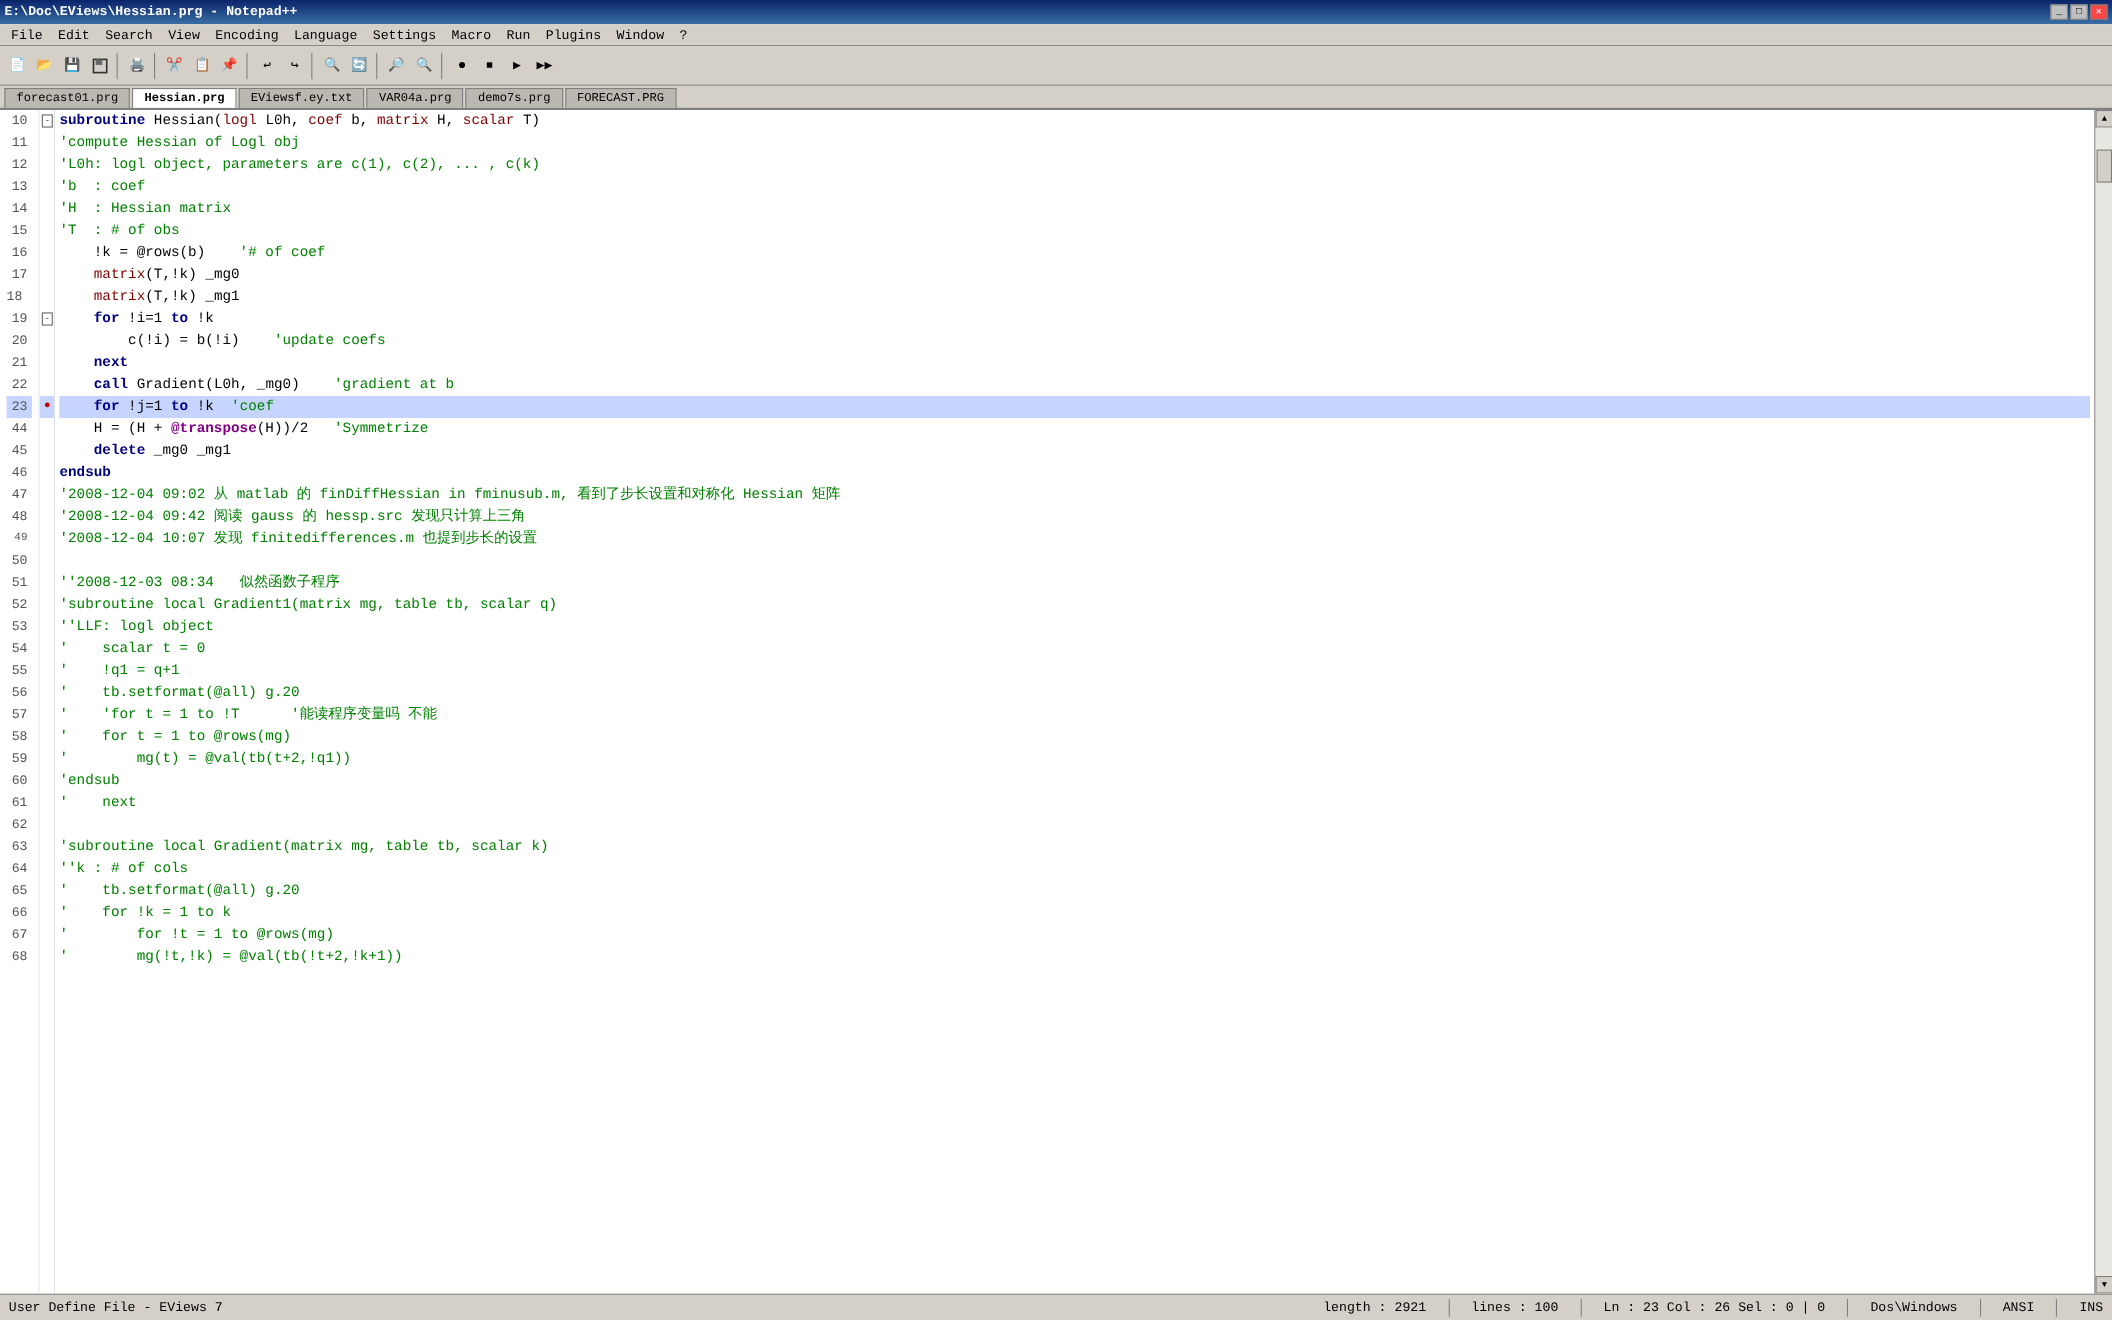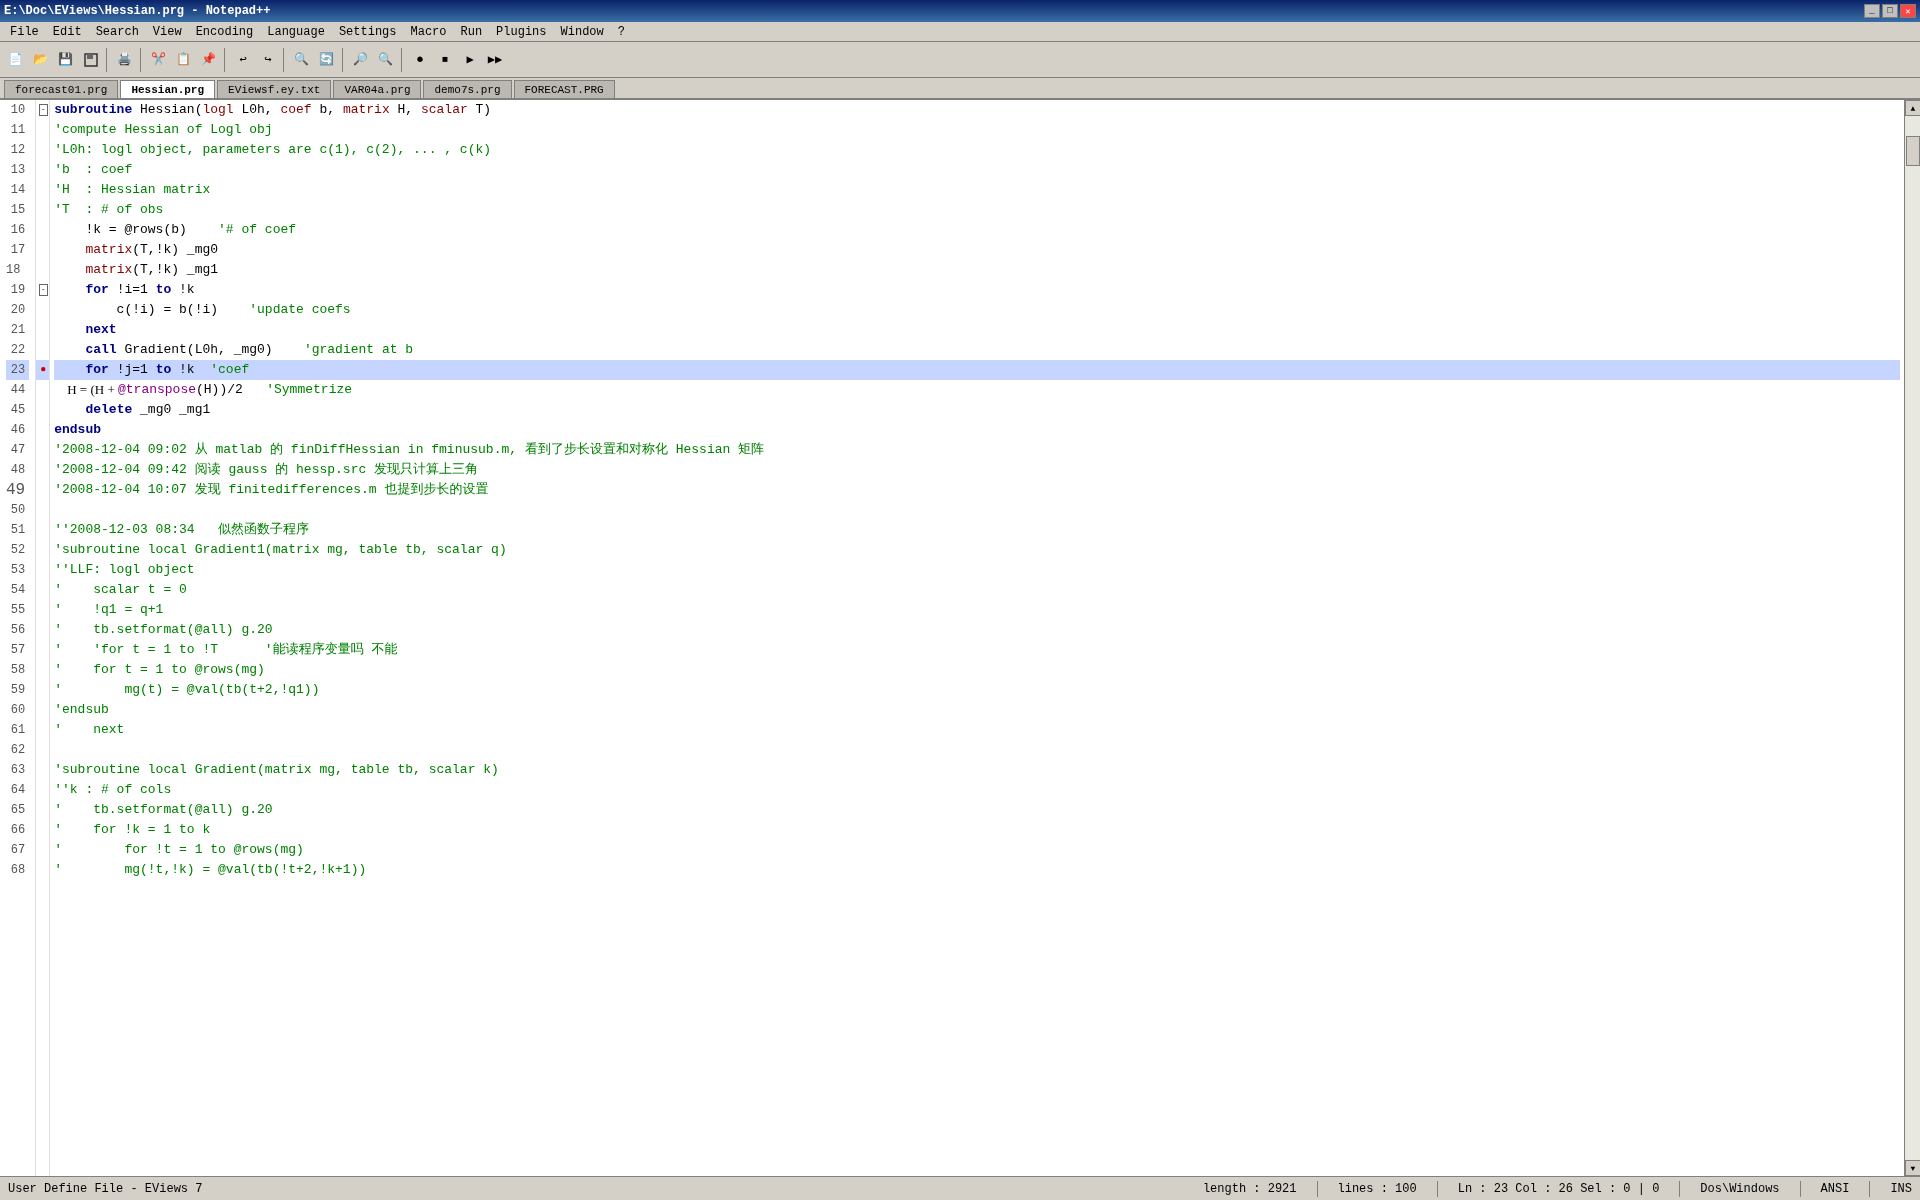--- a/index.html
+++ b/index.html
@@ -299,21 +299,21 @@
       <div style="height: 20px; line-height: 20px; font-size: 12px; text-align: right; padding-right: 4px; color: rgb(85, 85, 85);">19</div>
       <div style="height: 20px; line-height: 20px; font-size: 12px; text-align: right; padding-right: 4px; color: rgb(85, 85, 85);">20</div>
       <div style="height: 20px; line-height: 20px; font-size: 12px; text-align: right; padding-right: 4px; color: rgb(85, 85, 85);">21</div>
       <div style="height: 20px; line-height: 20px; font-size: 12px; text-align: right; padding-right: 4px; color: rgb(85, 85, 85);">22</div>
       <div style="height: 20px; line-height: 20px; font-size: 12px; text-align: right; padding-right: 4px; color: rgb(85, 85, 85); background: rgb(197, 213, 255);">23</div>
       <div style="height: 20px; line-height: 20px; font-size: 12px; text-align: right; padding-right: 4px; color: rgb(85, 85, 85);">44</div>
       <div style="height: 20px; line-height: 20px; font-size: 12px; text-align: right; padding-right: 4px; color: rgb(85, 85, 85);">45</div>
       <div style="height: 20px; line-height: 20px; font-size: 12px; text-align: right; padding-right: 4px; color: rgb(85, 85, 85);">46</div>
       <div style="height: 20px; line-height: 20px; font-size: 12px; text-align: right; padding-right: 4px; color: rgb(85, 85, 85);">47</div>
       <div style="height: 20px; line-height: 20px; font-size: 12px; text-align: right; padding-right: 4px; color: rgb(85, 85, 85);">48</div>
-      <div style="height: 20px; line-height: 20px; font-size: 16px; text-align: right; padding-right: 4px; color: rgb(85, 85, 85);">49</div>
+      <div style="height: 20px; line-height: 20px; font-size: 10px; text-align: right; padding-right: 4px; color: rgb(85, 85, 85);">49</div>
       <div style="height: 20px; line-height: 20px; font-size: 12px; text-align: right; padding-right: 4px; color: rgb(85, 85, 85);">50</div>
       <div style="height: 20px; line-height: 20px; font-size: 12px; text-align: right; padding-right: 4px; color: rgb(85, 85, 85);">51</div>
       <div style="height: 20px; line-height: 20px; font-size: 12px; text-align: right; padding-right: 4px; color: rgb(85, 85, 85);">52</div>
       <div style="height: 20px; line-height: 20px; font-size: 12px; text-align: right; padding-right: 4px; color: rgb(85, 85, 85);">53</div>
       <div style="height: 20px; line-height: 20px; font-size: 12px; text-align: right; padding-right: 4px; color: rgb(85, 85, 85);">54</div>
       <div style="height: 20px; line-height: 20px; font-size: 12px; text-align: right; padding-right: 4px; color: rgb(85, 85, 85);">55</div>
       <div style="height: 20px; line-height: 20px; font-size: 12px; text-align: right; padding-right: 4px; color: rgb(85, 85, 85);">56</div>
       <div style="height: 20px; line-height: 20px; font-size: 12px; text-align: right; padding-right: 4px; color: rgb(85, 85, 85);">57</div>
       <div style="height: 20px; line-height: 20px; font-size: 12px; text-align: right; padding-right: 4px; color: rgb(85, 85, 85);">58</div>
       <div style="height: 20px; line-height: 20px; font-size: 12px; text-align: right; padding-right: 4px; color: rgb(85, 85, 85);">59</div>
@@ -376,21 +376,21 @@
       <div class="code-line" style="height: 20px; line-height: 20px;"><span style="color: rgb(0, 128, 0);">'H  : Hessian matrix</span></div>
       <div class="code-line" style="height: 20px; line-height: 20px;"><span style="color: rgb(0, 128, 0);">'T  : # of obs</span></div>
       <div class="code-line" style="height: 20px; line-height: 20px;"><span style="color: rgb(0, 0, 0);">    !k = @rows(b)    </span><span style="color: rgb(0, 128, 0);">'# of coef</span></div>
       <div class="code-line" style="height: 20px; line-height: 20px;"><span style="color: rgb(0, 0, 0);">    </span><span style="color: rgb(128, 0, 0);">matrix</span><span style="color: rgb(0, 0, 0);">(T,!k) _mg0</span></div>
       <div class="code-line" style="height: 20px; line-height: 20px;"><span style="color: rgb(0, 0, 0);">    </span><span style="color: rgb(128, 0, 0);">matrix</span><span style="color: rgb(0, 0, 0);">(T,!k) _mg1</span></div>
       <div class="code-line" style="height: 20px; line-height: 20px;"><span style="color: rgb(0, 0, 0);">    </span><span style="color: rgb(0, 0, 128); font-weight: bold;">for</span><span style="color: rgb(0, 0, 0);"> !i=1 </span><span style="color: rgb(0, 0, 128); font-weight: bold;">to</span><span style="color: rgb(0, 0, 0);"> !k</span></div>
       <div class="code-line" style="height: 20px; line-height: 20px;"><span style="color: rgb(0, 0, 0);">        c(!i) = b(!i)    </span><span style="color: rgb(0, 128, 0);">'update coefs</span></div>
       <div class="code-line" style="height: 20px; line-height: 20px;"><span style="color: rgb(0, 0, 0);">    </span><span style="color: rgb(0, 0, 128); font-weight: bold;">next</span></div>
       <div class="code-line" style="height: 20px; line-height: 20px;"><span style="color: rgb(0, 0, 0);">    </span><span style="color: rgb(0, 0, 128); font-weight: bold;">call</span><span style="color: rgb(0, 0, 0);"> Gradient(L0h, _mg0)    </span><span style="color: rgb(0, 128, 0);">'gradient at b</span></div>
       <div class="code-line highlighted" style="height: 20px; line-height: 20px;"><span style="color: rgb(0, 0, 0);">    </span><span style="color: rgb(0, 0, 128); font-weight: bold;">for</span><span style="color: rgb(0, 0, 0);"> !j=1 </span><span style="color: rgb(0, 0, 128); font-weight: bold;">to</span><span style="color: rgb(0, 0, 0);"> !k  </span><span style="color: rgb(0, 128, 0);">'coef</span></div>
-      <div class="code-line" style="height: 20px; line-height: 20px;"><span style="color: rgb(0, 0, 0); font-family: Liberation Serif, serif;">    H = (H + </span><span style="color: rgb(128, 0, 128);">@transpose</span><span style="color: rgb(0, 0, 0);">(H))/2   </span><span style="color: rgb(0, 128, 0);">'Symmetrize</span></div>
+      <div class="code-line" style="height: 20px; line-height: 20px;"><span style="color: rgb(0, 0, 0);">    H = (H + </span><span style="color: rgb(128, 0, 128); font-weight: bold;">@transpose</span><span style="color: rgb(0, 0, 0);">(H))/2   </span><span style="color: rgb(0, 128, 0);">'Symmetrize</span></div>
       <div class="code-line" style="height: 20px; line-height: 20px;"><span style="color: rgb(0, 0, 0);">    </span><span style="color: rgb(0, 0, 128); font-weight: bold;">delete</span><span style="color: rgb(0, 0, 0);"> _mg0 _mg1</span></div>
       <div class="code-line" style="height: 20px; line-height: 20px;"><span style="color: rgb(0, 0, 128); font-weight: bold;">endsub</span></div>
       <div class="code-line" style="height: 20px; line-height: 20px;"><span style="color: rgb(0, 128, 0);">'2008-12-04 09:02 从 matlab 的 finDiffHessian in fminusub.m, 看到了步长设置和对称化 Hessian 矩阵</span></div>
       <div class="code-line" style="height: 20px; line-height: 20px;"><span style="color: rgb(0, 128, 0);">'2008-12-04 09:42 阅读 gauss 的 hessp.src 发现只计算上三角</span></div>
       <div class="code-line" style="height: 20px; line-height: 20px;"><span style="color: rgb(0, 128, 0);">'2008-12-04 10:07 发现 finitedifferences.m 也提到步长的设置</span></div>
       <div class="code-line" style="height: 20px; line-height: 20px;"><span style="color: rgb(0, 0, 0);"></span></div>
       <div class="code-line" style="height: 20px; line-height: 20px;"><span style="color: rgb(0, 128, 0);">''2008-12-03 08:34   似然函数子程序</span></div>
       <div class="code-line" style="height: 20px; line-height: 20px;"><span style="color: rgb(0, 128, 0);">'subroutine local Gradient1(matrix mg, table tb, scalar q)</span></div>
       <div class="code-line" style="height: 20px; line-height: 20px;"><span style="color: rgb(0, 128, 0);">''LLF: logl object</span></div>
       <div class="code-line" style="height: 20px; line-height: 20px;"><span style="color: rgb(0, 128, 0);">'    scalar t = 0</span></div>

